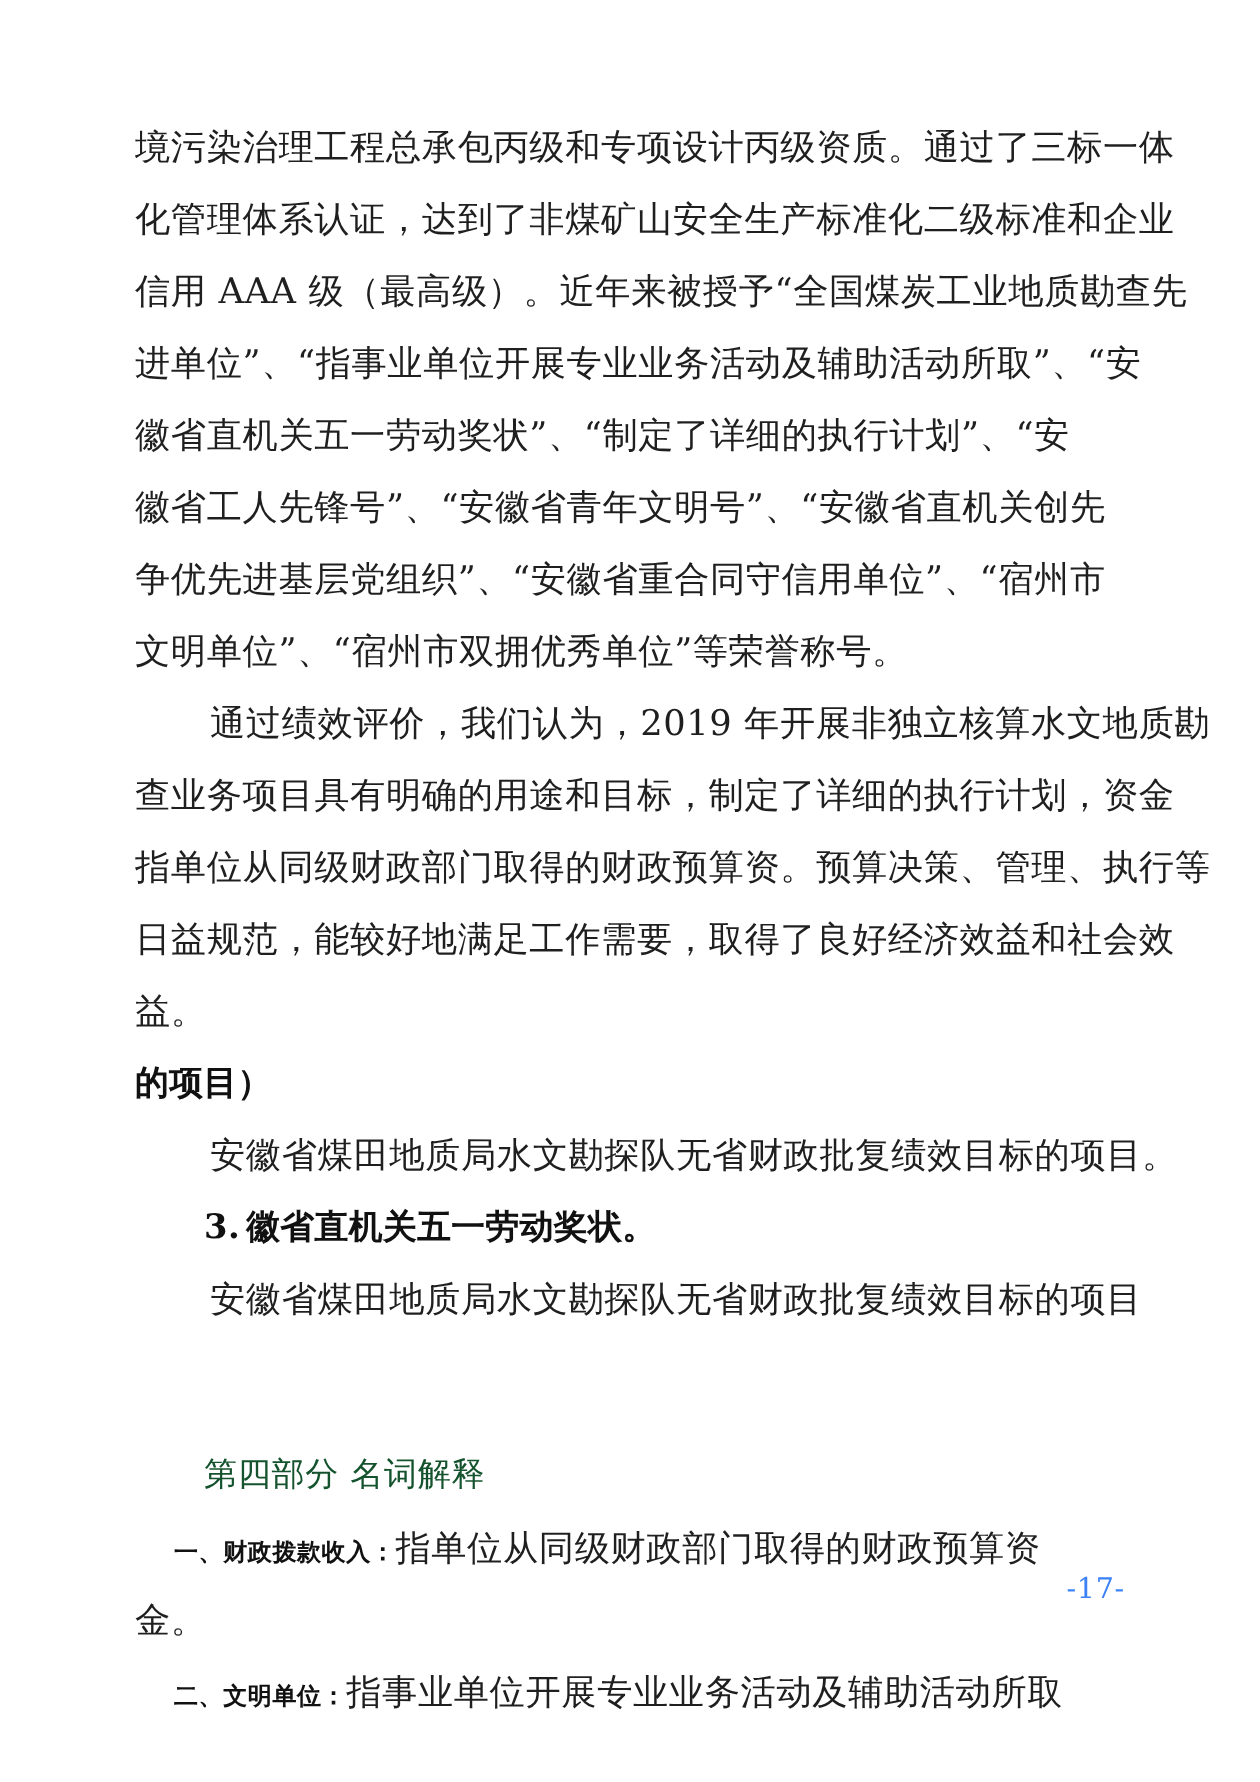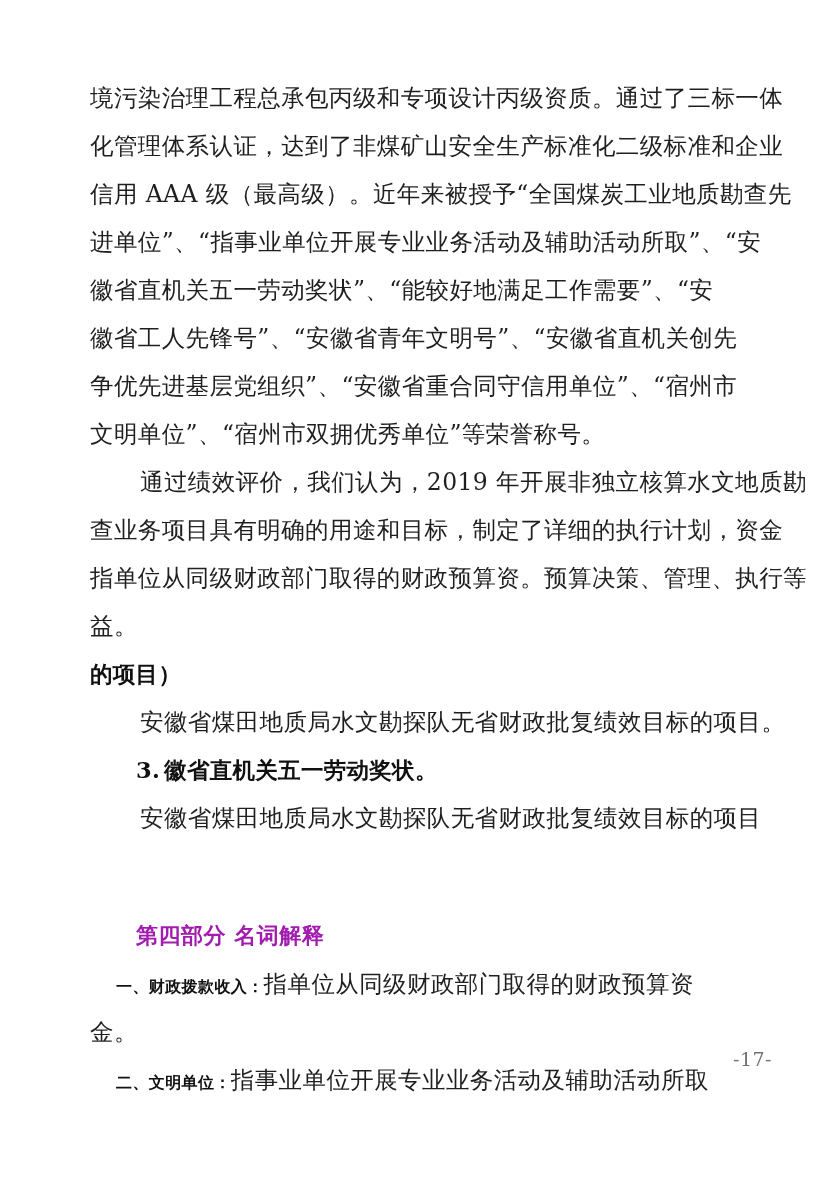--- a/index.html
+++ b/index.html
@@ -69,26 +69,26 @@
     display: inline-block;
     width: 28px;
   }
   .gap-small {
     display: inline-block;
     width: 4px;
   }
 
   .section-heading {
     font-family: "DejaVu Sans", "Liberation Sans", sans-serif;
-    font-weight: bold;
+    font-weight: normal;
     font-size: 22px;
     line-height: 48px;
     height: 48px;
     letter-spacing: 0.5px;
-    color: #a21caf;
+    color: #14532d;
     padding-left: 46px;
     white-space: nowrap;
   }
 
   .term-line {
     font-family: "DejaVu Serif", "Liberation Serif", serif;
     font-size: 23.5px;
     line-height: 48px;
     height: 48px;
     letter-spacing: 0.4px;
@@ -113,46 +113,46 @@
   
   .footer {
     position: absolute;
     left: 0;
     top: 1048px;
     width: 750px;
     text-align: right;
     font-family: "DejaVu Serif", "Liberation Serif", serif;
     font-size: 19px;
     letter-spacing: 0.5px;
-    color: #737373;
-    padding-left: 22px;
+    color: #3b82f6;
   }
 </style>
 </head>
 <body>
 
 <div class="page">
 
   <div class="content">
 
     <div>
       <div class="line">境污染治理工程总承包丙级和专项设计丙级资质。通过了三标一体</div>
       <div class="line">化管理体系认证，达到了非煤矿山安全生产标准化二级标准和企业</div>
       <div class="line">信用 AAA 级（最高级）。近年来被授予“全国煤炭工业地质勘查先</div>
       <div class="line">进单位”、“指事业单位开展专业业务活动及辅助活动所取”、“安</div>
-      <div class="line">徽省直机关五一劳动奖状”、“能较好地满足工作需要”、“安</div>
+      <div class="line">徽省直机关五一劳动奖状”、“制定了详细的执行计划”、“安</div>
       <div class="line">徽省工人先锋号”、“安徽省青年文明号”、“安徽省直机关创先</div>
       <div class="line">争优先进基层党组织”、“安徽省重合同守信用单位”、“宿州市</div>
       <div class="line">文明单位”、“宿州市双拥优秀单位”等荣誉称号。</div>
     </div>
 
     <div>
       <div class="line indent">通过绩效评价，我们认为，2019 年开展非独立核算水文地质勘</div>
       <div class="line">查业务项目具有明确的用途和目标，制定了详细的执行计划，资金</div>
       <div class="line">指单位从同级财政部门取得的财政预算资。预算决策、管理、执行等</div>
+      <div class="line">日益规范，能较好地满足工作需要，取得了良好经济效益和社会效</div>
       <div class="line">益。</div>
     </div>
 
     <div class="heading">的项目）</div>
 
     <div class="line indent">安徽省煤田地质局水文勘探队无省财政批复绩效目标的项目。</div>
 
     <div class="heading" style="padding-left:46px;">
       <span class="heading-num">3.</span><span class="gap-small"></span><span>徽省直机关五一劳动奖状。</span>
     </div>

